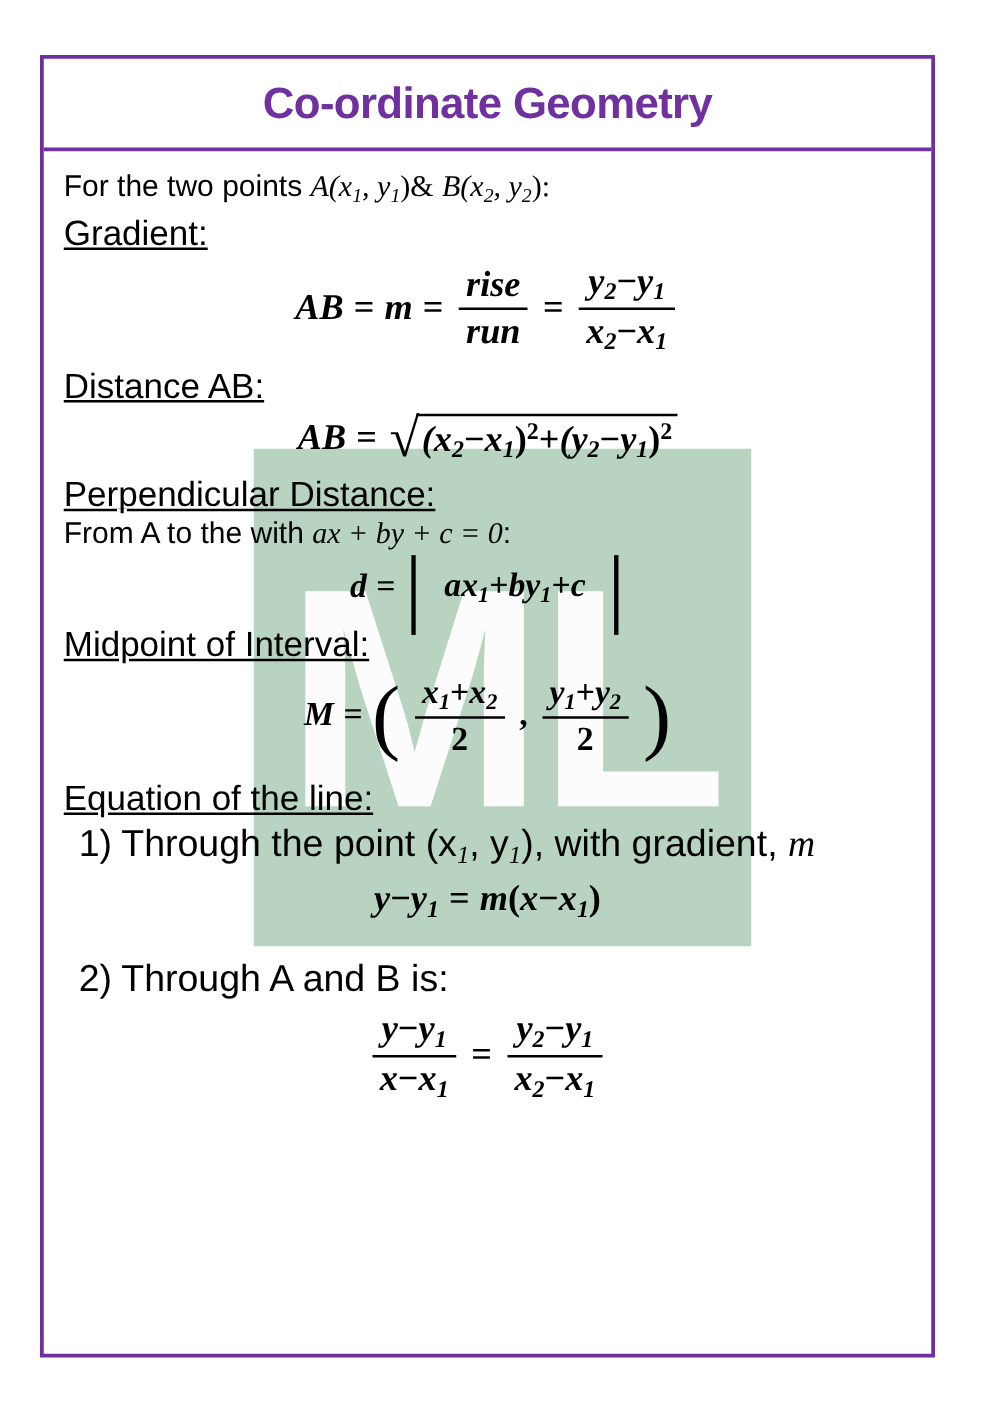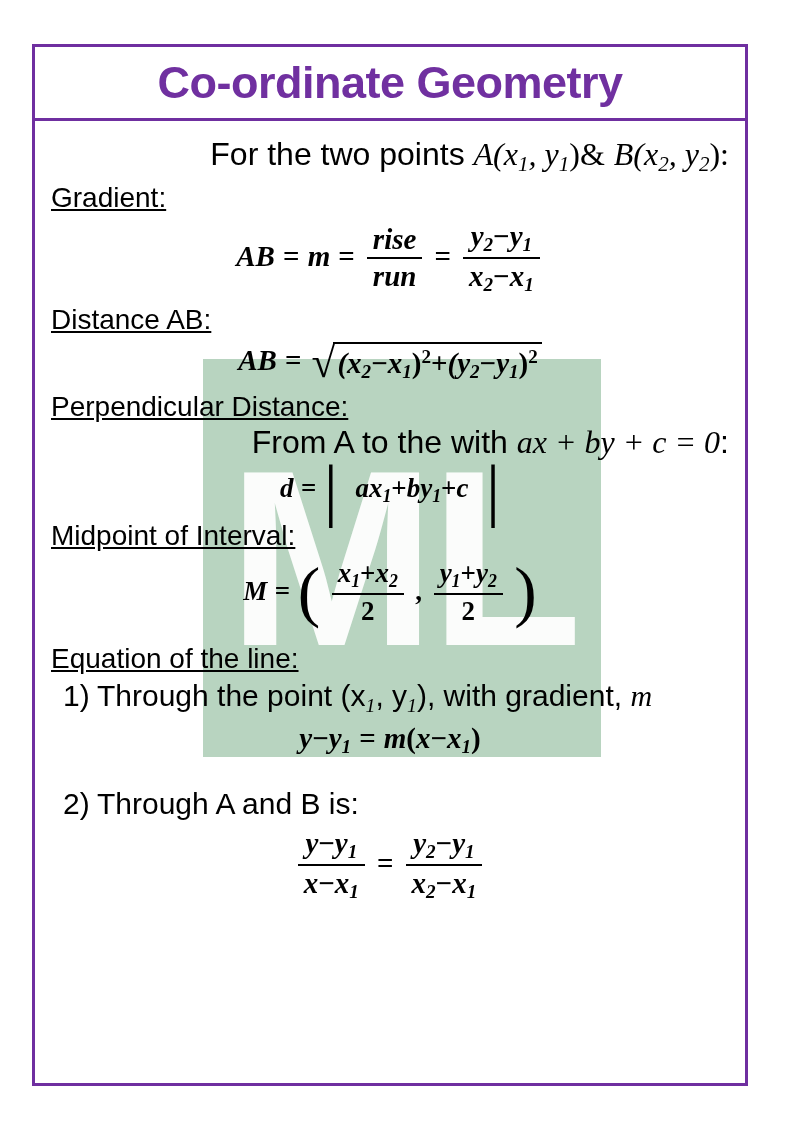--- a/index.html
+++ b/index.html
@@ -29,21 +29,21 @@
 
   .title-bar {
     height: 74px;
     border-bottom: 3px solid #6f2fa0;
     display: flex;
     align-items: center;
     justify-content: center;
     box-sizing: border-box;
   }
   .title-bar .title {
-    font-size: 45px;
+    font-size: 35px;
     font-weight: bold;
     color: #7030a0;
     letter-spacing: -0.5px;
     line-height: 1;
   }
 
   .content {
     position: relative;
     padding: 14px 16px 0 16px;
     box-sizing: border-box;
@@ -70,25 +70,24 @@
     font-size: 250px;
     color: #ffffff;
     line-height: 0.9;
     letter-spacing: -6px;
     opacity: 0.95;
   }
 
   .layer { position: relative; z-index: 2; }
 
   .line {
-    font-size: 32px;
+    font-size: 24px;
     line-height: 1.22;
     margin: 0 0 2px 0;
     white-space: nowrap;
-    text-align: right;
   }
   .heading {
     font-size: 28px;
     text-decoration: underline;
     margin: 2px 0 0 0;
     display: inline-block;
   }
   .eqn {
     text-align: center;
     margin: 6px 0 6px 0;

